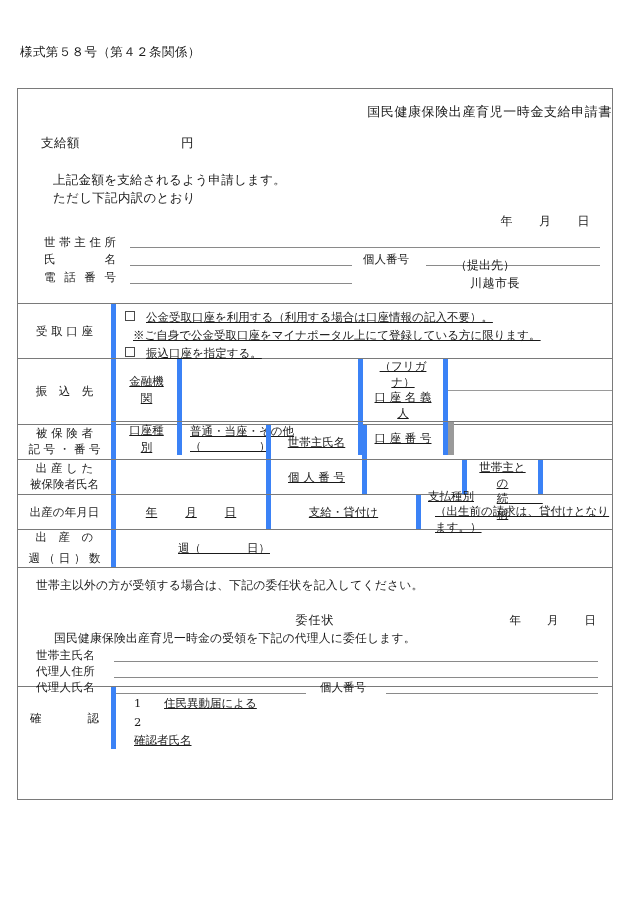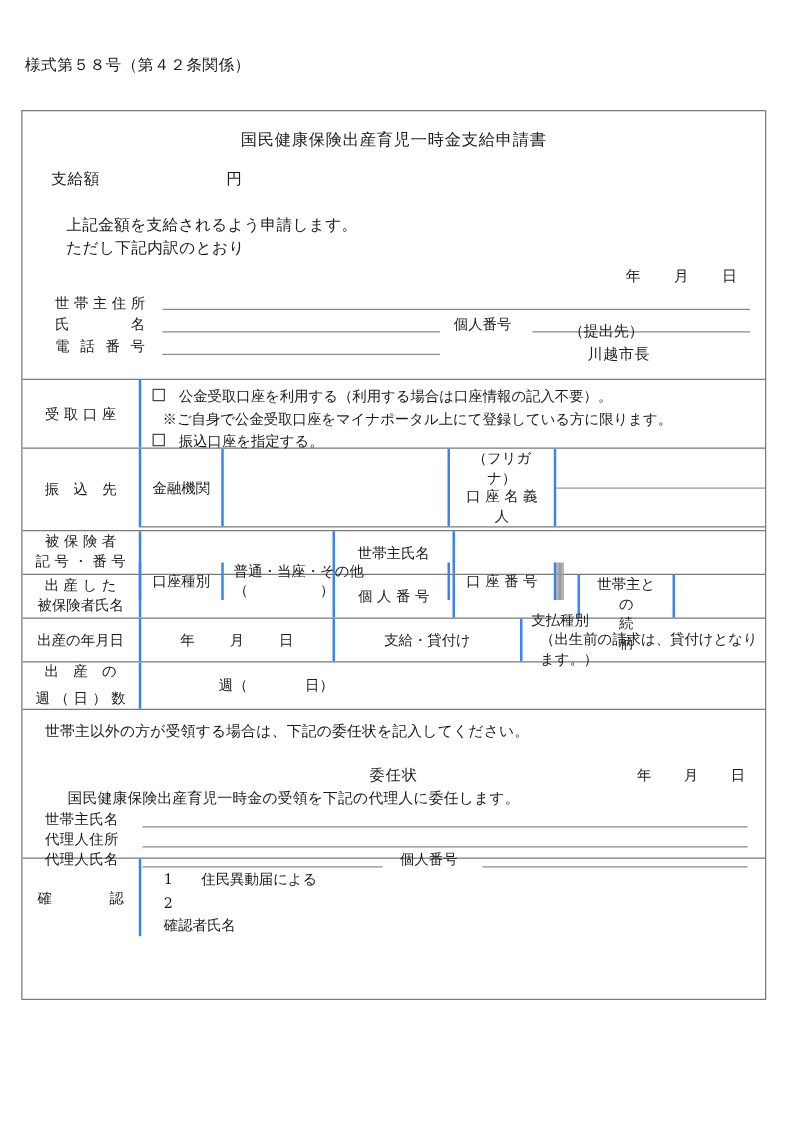--- a/index.html
+++ b/index.html
@@ -43,21 +43,21 @@
     border-top: 1px solid #7a7a7a;
     box-sizing: border-box;
   }
   .cell {
     box-sizing: border-box;
     position: relative;
     display: flex;
     align-items: center;
     font-size: 11.5px;
   }
-  .bl { border-left: 2px solid #3b82f6; }
+  .bl { border-left: 5px solid #3b82f6; text-decoration: underline; }
 
   
   .jt {
     display: block;
     width: 100%;
     text-align: justify;
     text-align-last: justify;
     text-justify: inter-character;
     padding: 0 9px;
     box-sizing: border-box;
@@ -68,21 +68,21 @@
 
   
   .top-block {
     position: relative;
     height: 214px;
   }
   .doc-title {
     position: absolute;
     left: 0; right: 0;
     top: 14px;
-    text-align: center;
+    text-align: right;
     font-size: 13px;
     letter-spacing: 0.6px;
   }
   .amount-label {
     position: absolute;
     left: 23px;
     top: 46px;
     font-size: 12.5px;
     letter-spacing: 0.5px;
   }
@@ -298,21 +298,21 @@
         <div class="cell bl furi-stack" style="width:85px;">
           <span class="jt ctr">（フリガナ）</span>
           <span class="jt ctr">口 座 名 義 人</span>
         </div>
         <div class="cell bl" style="flex:1; flex-direction:column;">
           <div style="flex:1; border-bottom:1px solid #9a9a9a; width:100%;"></div>
           <div style="flex:1; width:100%;"></div>
         </div>
       </div>
 
-      <div style="flex:1; display:flex;margin-top:28px;">
+      <div style="flex:1; display:flex;">
         <div class="cell bl" style="width:66px; justify-content:center;">
           <span class="jt ctr">口座種別</span>
         </div>
         <div class="cell bl" style="width:181px; padding-left:8px;">普通・当座・その他（　　　　　）</div>
         <div class="cell bl" style="width:85px; justify-content:center;">
           <span class="jt ctr">口 座 番 号</span>
         </div>
         <div class="cell bl" style="flex:1; padding:0;">
           <div class="acct-digits">
             <div class="d"></div>

